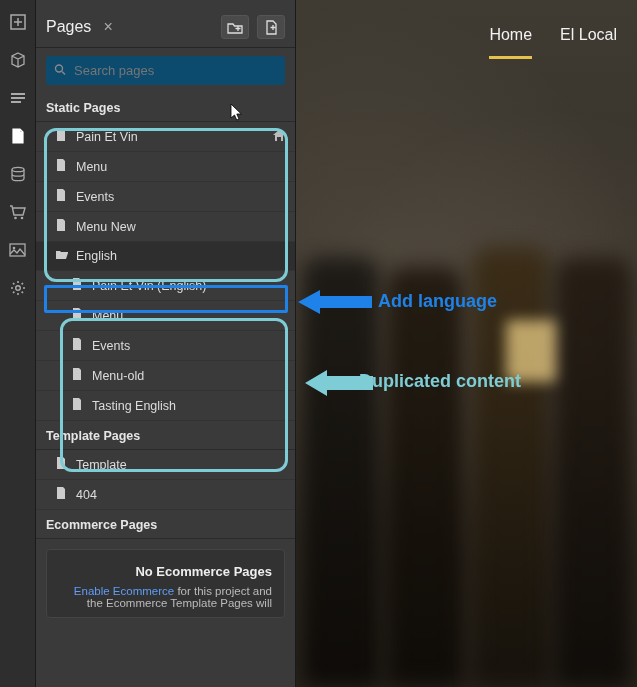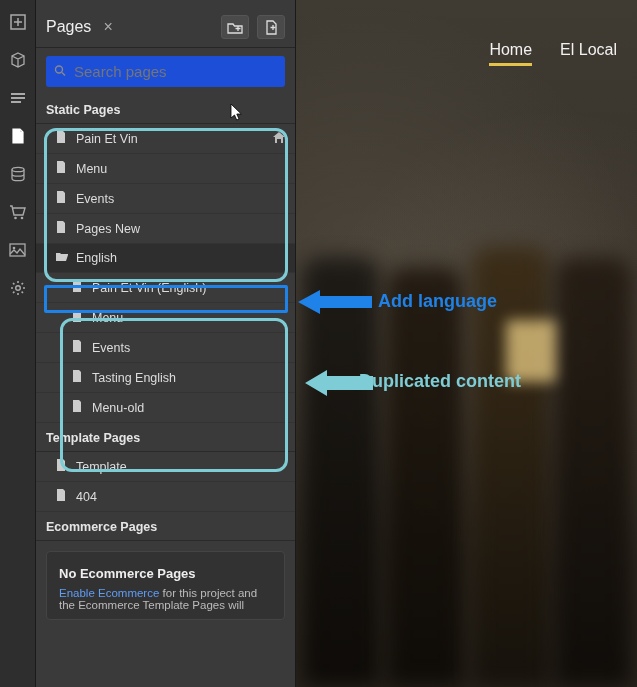--- a/index.html
+++ b/index.html
@@ -52,26 +52,26 @@
     width: 28px; height: 24px;
     background: #4a4a4a;
     border: 1px solid #555;
     border-radius: 3px;
     display: flex; align-items: center; justify-content: center;
     color: #ddd; cursor: pointer;
   }
   .search-wrap { padding: 8px 10px; }
   .search {
     width: 100%;
-    background: #1d4ed8;
+    background: #0c4a6e;
     border: none;
     border-radius: 3px;
     padding: 7px 8px 7px 28px;
     color: #ccc;
-    font-size: 15px;
+    font-size: 13px;
   }
   .search-wrap { position: relative; }
   .search-icon {
     position: absolute; left: 18px; top: 50%; transform: translateY(-50%);
     color: #888;
   }
   .section-label {
     padding: 8px 10px 6px;
     font-size: 12.5px;
     font-weight: 700;
@@ -152,21 +152,21 @@
     left: 230px; top: 103px;
     z-index: 70;
     color: #fff;
   }
   .ecom-box {
     margin: 10px;
     padding: 14px 12px 8px;
     background: #323232;
     border: 1px solid #444;
     border-radius: 4px;
-    text-align: left;
+    text-align: right;
     font-size: 11.5px;
     color: #bbb;
   }
   .ecom-title { font-size: 13px; font-weight: 600; color: #eee; margin-bottom: 6px; }
   .ecom-link { color: #5f9df7; cursor: pointer; }
   .canvas {
     flex: 1;
     position: relative;
     overflow: hidden;
     background:
@@ -195,21 +195,21 @@
     opacity: 0.7;
   }
   .canvas-nav {
     position: absolute;
     top: 26px; right: 20px;
     display: flex; gap: 28px;
     font-size: 16px;
     color: #f2f2f2;
     z-index: 5;
   }
-  .nav-link { cursor: pointer; padding-bottom: 4px; margin-top: 15px; }
+  .nav-link { cursor: pointer; padding-bottom: 12px; }
   .nav-link.active { border-bottom: 3px solid #e7c24b; }
 </style>
 </head>
 <body>
 
 <div class="app">
   <div class="icon-rail">
     <div class="rail-item">
         <svg width="16" height="16" viewBox="0 0 16 16">
           <rect x="1" y="1" width="14" height="14" fill="none" stroke="currentColor" stroke-width="1.5"></rect>
@@ -307,21 +307,21 @@
       <div class="page-item lvl1">
           <span class="page-icon"><svg width="10" height="12" viewBox="0 0 10 12">
               <path d="M1 0h6l2 2v10H1V0z" fill="currentColor"></path>
             </svg></span>
           <span>Events</span>
         </div>
       <div class="page-item lvl1">
           <span class="page-icon"><svg width="10" height="12" viewBox="0 0 10 12">
               <path d="M1 0h6l2 2v10H1V0z" fill="currentColor"></path>
             </svg></span>
-          <span>Pages New</span>
+          <span>Menu New</span>
         </div>
       <div class="page-item lvl1 folder">
           <span class="page-icon"><svg width="12" height="10" viewBox="0 0 12 10">
               <path d="M0 1h4l1 1h7v1H2L0 9V1z M2 3h10l-2 6H0l2-6z" fill="currentColor"></path>
             </svg></span>
           <span>English</span>
         </div>
       <div class="page-item lvl2">
           <span class="page-icon"><svg width="10" height="12" viewBox="0 0 10 12">
               <path d="M1 0h6l2 2v10H1V0z" fill="currentColor"></path>
@@ -337,27 +337,27 @@
       <div class="page-item lvl2">
           <span class="page-icon"><svg width="10" height="12" viewBox="0 0 10 12">
               <path d="M1 0h6l2 2v10H1V0z" fill="currentColor"></path>
             </svg></span>
           <span>Events</span>
         </div>
       <div class="page-item lvl2">
           <span class="page-icon"><svg width="10" height="12" viewBox="0 0 10 12">
               <path d="M1 0h6l2 2v10H1V0z" fill="currentColor"></path>
             </svg></span>
+          <span>Menu-old</span>
+        </div>
+      <div class="page-item lvl2">
+          <span class="page-icon"><svg width="10" height="12" viewBox="0 0 10 12">
+              <path d="M1 0h6l2 2v10H1V0z" fill="currentColor"></path>
+            </svg></span>
           <span>Tasting English</span>
-        </div>
-      <div class="page-item lvl2">
-          <span class="page-icon"><svg width="10" height="12" viewBox="0 0 10 12">
-              <path d="M1 0h6l2 2v10H1V0z" fill="currentColor"></path>
-            </svg></span>
-          <span>Menu-old</span>
         </div>
     </div>
 
     <div class="section-label">Template Pages</div>
     <div class="page-list">
       <div class="page-item lvl1">
           <span class="page-icon"><svg width="10" height="12" viewBox="0 0 10 12">
               <path d="M1 0h6l2 2v10H1V0z" fill="currentColor"></path>
             </svg></span>
           <span>Template</span>

